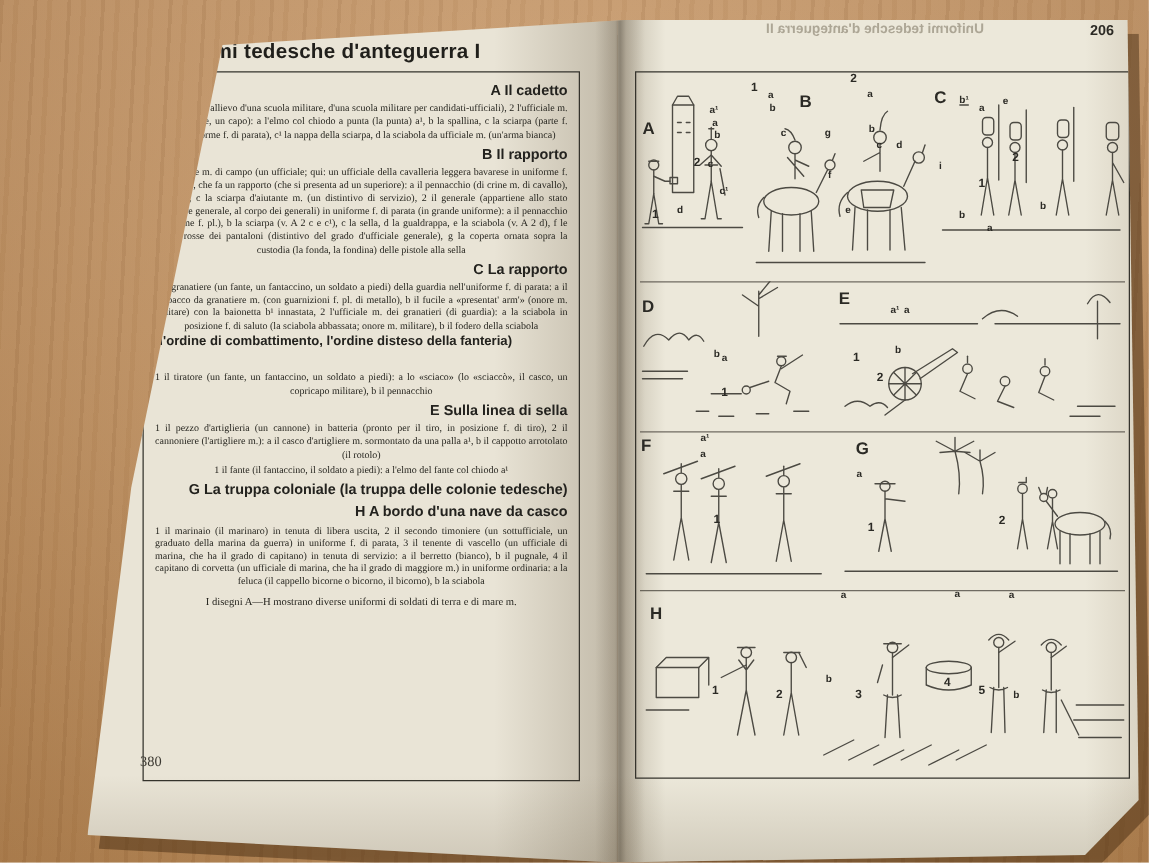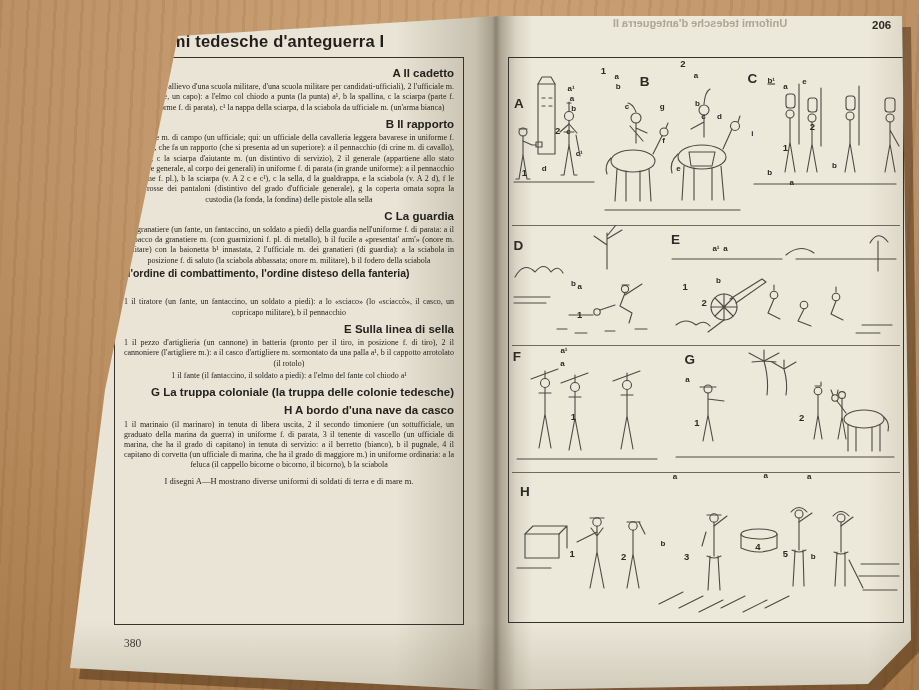--- a/index.html
+++ b/index.html
@@ -57,22 +57,22 @@
     text-align:left; margin:0 0 18px 0; line-height:1.1;
   }
   .sec-b{
     font-size:8px; line-height:1.28; color:#26251f;
     text-align:justify; text-align-last:center; margin:0 0 2px 0;
   }
   .footer-note{
     font-size:8.5px; color:#26251f; text-align:center; margin-top:5px;
   }
   .pageno-left{
-    position:absolute; left:112px; top:637px;
-    font:11.5px "Liberation Serif", serif; color:#3b3831;margin-left:12px;
+    position:absolute; left:112px; top:604px;
+    font:11.5px "Liberation Serif", serif; color:#3b3831;
   }
   .pageno-right{
     position:absolute; left:872px; top:19px;
     font:bold 11.5px "Liberation Sans", sans-serif; color:#2c2a25;
   }
   .showthrough{
     position:absolute; left:580px; top:17px; width:240px;
     font:bold 11px "Liberation Sans", sans-serif;
     color:rgba(120,112,92,.55);
     transform:scaleX(-1);
@@ -108,21 +108,21 @@
   <div class="left-box">
     <div>
       <div class="sec-h">A Il cadetto</div>
       <div class="sec-b">1 il cadetto (l'allievo d'una scuola militare, d'una scuola militare per candidati-ufficiali), 2 l'ufficiale m. (un superiore, un capo): a l'elmo col chiodo a punta (la punta) a¹, b la spallina, c la sciarpa (parte f. dell'uniforme f. di parata), c¹ la nappa della sciarpa, d la sciabola da ufficiale m. (un'arma bianca)</div>
     </div>
     <div>
       <div class="sec-h">B Il rapporto</div>
       <div class="sec-b">1 l'aiutante m. di campo (un ufficiale; qui: un ufficiale della cavalleria leggera bavarese in uniforme f. di parata), che fa un rapporto (che si presenta ad un superiore): a il pennacchio (di crine m. di cavallo), b l'elmo, c la sciarpa d'aiutante m. (un distintivo di servizio), 2 il generale (appartiene allo stato maggiore generale, al corpo dei generali) in uniforme f. di parata (in grande uniforme): a il pennacchio (di piume f. pl.), b la sciarpa (v. A 2 c e c¹), c la sella, d la gualdrappa, e la sciabola (v. A 2 d), f le bande rosse dei pantaloni (distintivo del grado d'ufficiale generale), g la coperta ornata sopra la custodia (la fonda, la fondina) delle pistole alla sella</div>
     </div>
     <div>
-      <div class="sec-h">C La guardia</div>
+      <div class="sec-h">C La rapporto</div>
       <div class="sec-b">1 il granatiere (un fante, un fantaccino, un soldato a piedi) della guardia nell'uniforme f. di parata: a il colbacco da granatiere m. (con guarnizioni f. pl. di metallo), b il fucile a «presentat' arm'» (onore m. militare) con la baionetta b¹ innastata, 2 l'ufficiale m. dei granatieri (di guardia): a la sciabola in posizione f. di saluto (la sciabola abbassata; onore m. militare), b il fodero della sciabola</div>
     </div>
     <div>
       <div class="sec-sub">(l'ordine di combattimento, l'ordine disteso della fanteria)</div>
       <div class="sec-b">1 il tiratore (un fante, un fantaccino, un soldato a piedi): a lo «sciaco» (lo «sciaccò», il casco, un copricapo militare), b il pennacchio</div>
     </div>
     <div>
       <div class="sec-h">E Sulla linea di sella</div>
       <div class="sec-b">1 il pezzo d'artiglieria (un cannone) in batteria (pronto per il tiro, in posizione f. di tiro), 2 il cannoniere (l'artigliere m.): a il casco d'artigliere m. sormontato da una palla a¹, b il cappotto arrotolato (il rotolo)</div>
     </div>

